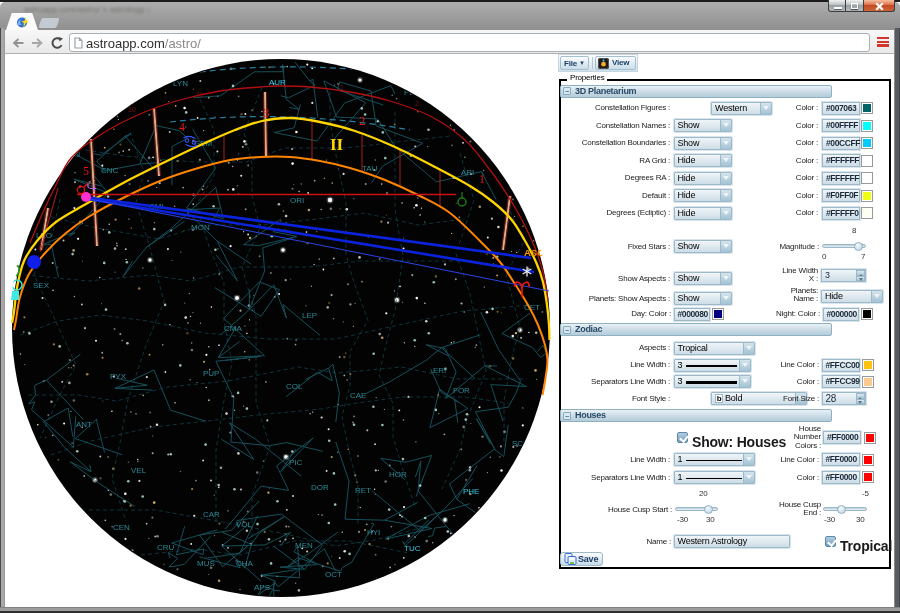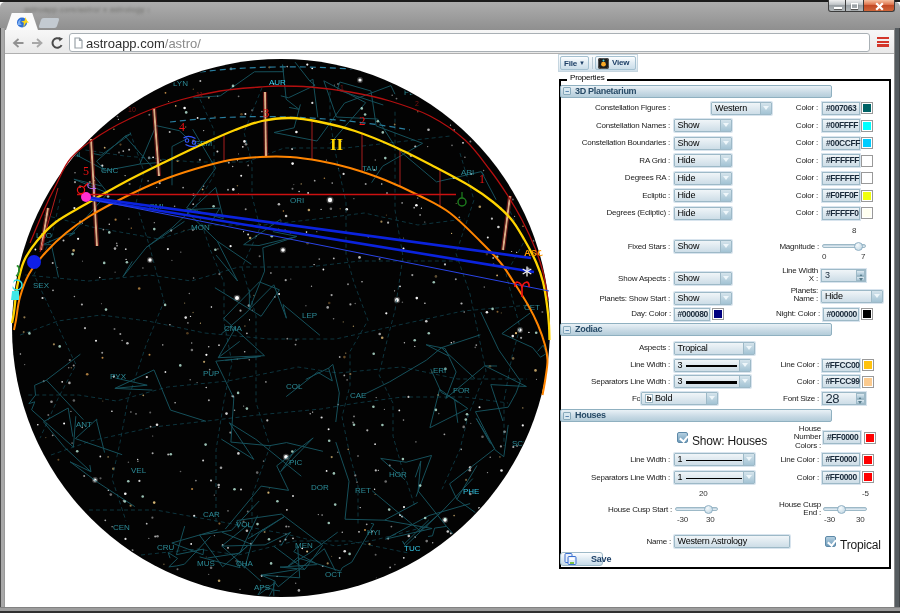--- a/index.html
+++ b/index.html
@@ -41,22 +41,22 @@
 .spin b,.spin i{position:absolute;left:0;width:9px;height:5.5px;background:linear-gradient(#dce9f0,#aac6d6);border:1px solid #9db9c7}
 .spin b{top:0}.spin i{top:5.5px}
 .spin b:after,.spin i:after{content:"";position:absolute;left:1.5px;border:2.5px solid transparent}
 .spin b:after{top:0.5px;border-bottom:3px solid #567a8a}
 .spin i:after{top:1.5px;border-top:3px solid #567a8a}
 .slider{height:4px;background:linear-gradient(#b9cedc,#e8f1f6);border:1px solid #9db9c7;border-radius:2px}
 .thumb{position:absolute;top:-3px;width:9px;height:9px;border-radius:50%;background:radial-gradient(circle at 35% 30%,#f6fafc,#b9d2e0);border:1px solid #8fb0c4}
 .slbl{font-size:8px;color:#333;letter-spacing:-.2px}
 .check{width:11px;height:11px;background:linear-gradient(#b4cfe0,#6f9cbb);border:1px solid #5d89a8;border-radius:2px}
 .check:after{content:"";position:absolute;left:2.5px;top:1px;width:4px;height:6px;border-right:2px solid #fff;border-bottom:2px solid #fff;transform:rotate(40deg)}
-#save{left:560px;top:552px;width:43px;height:14px;background:linear-gradient(#fdfeff,#e2edf4 45%,#c6dae8);border:1px solid #9db9c7;border-radius:3px;font-size:9px;font-weight:bold;color:#1d3f66;line-height:12px;padding-left:30px;letter-spacing:-.2px}
-.cklbl{font-size:12px;font-weight:normal;color:#1a1a1a;letter-spacing:-.2px}
+#save{left:560px;top:552px;width:43px;height:14px;background:linear-gradient(#fdfeff,#e2edf4 45%,#c6dae8);border:1px solid #9db9c7;border-radius:3px;font-size:9px;font-weight:bold;color:#1d3f66;line-height:12px;padding-left:17px;letter-spacing:-.2px}
+.cklbl{font-size:14px;font-weight:bold;color:#1a1a1a;letter-spacing:-.2px}
 </style></head><body>
 <svg width="560" height="553" viewBox="0 0 560 553" style="position:absolute;left:0;top:54px">
     <circle cx="281.0" cy="274.0" r="269.0" fill="#030303"></circle>
     <clipPath id="mc">
       <circle cx="281.0" cy="274.0" r="268.0"></circle>
     </clipPath>
     <g clip-path="url(#mc)">
       <g>
         <circle cx="253.9" cy="241.5" r="0.8" fill="#d9b977" fill-opacity="0.51"></circle>
         <circle cx="168.6" cy="47.5" r="0.6" fill="#d9b977" fill-opacity="0.73"></circle>
@@ -946,21 +946,21 @@
 <div class="abs lbl" style="left:510px;top:156.5px;width:160px">RA Grid :</div>
 <div class="abs combo" style="left:673.5px;top:154.0px;width:58px">Hide<span class="trig"></span></div>
 <div class="abs lbl" style="left:758px;top:156.5px;width:60px">Color :</div>
 <div class="abs tfield" style="left:822px;top:154.0px;width:38px">#FFFFFF</div>
 <div class="abs swatch" style="left:861px;top:154.5px;background:#FFFFFF"></div>
 <div class="abs lbl" style="left:510px;top:174.0px;width:160px">Degrees RA :</div>
 <div class="abs combo" style="left:673.5px;top:171.5px;width:58px">Hide<span class="trig"></span></div>
 <div class="abs lbl" style="left:758px;top:174.0px;width:60px">Color :</div>
 <div class="abs tfield" style="left:822px;top:171.5px;width:38px">#FFFFFF</div>
 <div class="abs swatch" style="left:861px;top:172.0px;background:#FFFFFF"></div>
-<div class="abs lbl" style="left:510px;top:191.5px;width:160px">Ecliptic :</div>
+<div class="abs lbl" style="left:510px;top:191.5px;width:160px">Default :</div>
 <div class="abs combo" style="left:673.5px;top:189.0px;width:58px">Hide<span class="trig"></span></div>
 <div class="abs lbl" style="left:758px;top:191.5px;width:60px">Color :</div>
 <div class="abs tfield" style="left:822px;top:189.0px;width:38px">#F0FF0F</div>
 <div class="abs swatch" style="left:861px;top:189.5px;background:#F0FF0F"></div>
 <div class="abs lbl" style="left:510px;top:209.0px;width:160px">Degrees (Ecliptic) :</div>
 <div class="abs combo" style="left:673.5px;top:206.5px;width:58px">Hide<span class="trig"></span></div>
 <div class="abs lbl" style="left:758px;top:209.0px;width:60px">Color :</div>
 <div class="abs tfield" style="left:822px;top:206.5px;width:38px">#FFFFF0</div>
 <div class="abs swatch" style="left:861px;top:207.0px;background:#FFFFF0"></div>
 <div class="abs lbl" style="left:510px;top:242.5px;width:160px">Fixed Stars :</div>
@@ -972,21 +972,21 @@
   </div>
 <div class="abs slbl" style="left:822px;top:251.5px">0</div>
 <div class="abs slbl" style="left:861px;top:251.5px">7</div>
 <div class="abs lbl" style="left:510px;top:274.5px;width:160px">Show Aspects :</div>
 <div class="abs combo" style="left:673.5px;top:271.5px;width:58px">Show<span class="trig"></span></div>
 <div class="abs lbl" style="left:740px;top:266.5px;width:78px">Line Width<br>X :</div>
 <div class="abs tfield" style="left:821px;top:269px;width:45px;font-weight:normal;font-size:9px">3<span class="spin">
       <b></b>
       <i></i>
     </span></div>
-<div class="abs lbl" style="left:510px;top:294.5px;width:160px">Planets: Show Start :</div>
+<div class="abs lbl" style="left:510px;top:294.5px;width:160px">Planets: Show Aspects :</div>
 <div class="abs combo" style="left:673.5px;top:291.5px;width:58px">Show<span class="trig"></span></div>
 <div class="abs lbl" style="left:740px;top:286.5px;width:78px">Planets:<br>Name :</div>
 <div class="abs combo" style="left:821px;top:289.5px;width:62px">Hide<span class="trig"></span></div>
 <div class="abs lbl" style="left:511px;top:310px;width:160px">Day: Color :</div>
 <div class="abs tfield" style="left:673.5px;top:307.5px;width:36px">#000080</div>
 <div class="abs swatch" style="left:711.5px;top:308px;background:#000080"></div>
 <div class="abs lbl" style="left:740px;top:310px;width:80px">Night: Color :</div>
 <div class="abs tfield" style="left:822.5px;top:307.5px;width:36px">#000000</div>
 <div class="abs swatch" style="left:860.5px;top:308px;background:#000000"></div>
 <div class="abs hdr" style="top:323px"><span class="hico">–</span>Zodiac</div>
@@ -996,23 +996,23 @@
 <div class="abs combo" style="left:673.5px;top:358.5px;width:77px">3<span style="position:absolute;left:11px;top:5px;width:51px;height:2.5px;background:#000"></span><span class="trig"></span></div>
 <div class="abs lbl" style="left:749px;top:361px;width:70px">Line Color :</div>
 <div class="abs tfield" style="left:821.5px;top:358.5px;width:38px">#FFCC00</div>
 <div class="abs swatch" style="left:861.5px;top:359px;background:#FFC20E"></div>
 <div class="abs lbl" style="left:510px;top:377.5px;width:160px">Separators Line Width :</div>
 <div class="abs combo" style="left:673.5px;top:375px;width:77px">3<span style="position:absolute;left:11px;top:5px;width:51px;height:2.5px;background:#000"></span><span class="trig"></span></div>
 <div class="abs lbl" style="left:759px;top:377.5px;width:60px">Color :</div>
 <div class="abs tfield" style="left:821.5px;top:375px;width:38px">#FFCC99</div>
 <div class="abs swatch" style="left:861.5px;top:375.5px;background:#FBCA8E"></div>
 <div class="abs lbl" style="left:510px;top:394.5px;width:160px">Font Style :</div>
-<div class="abs combo" style="left:641px;top:392px;width:77px"><span style="display:inline-block;width:8px;height:9px;border:1px solid #9db9c7;background:#fff;font-size:8px;line-height:8px;text-align:center;font-weight:bold;margin-right:2px;vertical-align:0.5px">b</span>Bold<span class="trig"></span></div>
+<div class="abs combo" style="left:711px;top:392px;width:96px"><span style="display:inline-block;width:8px;height:9px;border:1px solid #9db9c7;background:#fff;font-size:8px;line-height:8px;text-align:center;font-weight:bold;margin-right:2px;vertical-align:0.5px">b</span>Bold<span class="trig"></span></div>
 <div class="abs lbl" style="left:749px;top:394.5px;width:70px">Font Size :</div>
-<div class="abs tfield" style="left:821.5px;top:392px;width:44px;font-weight:normal;font-size:13px">28<span class="spin">
+<div class="abs tfield" style="left:821.5px;top:392px;width:44px;font-weight:normal;font-size:10px">28<span class="spin">
       <b></b>
       <i></i>
     </span></div>
 <div class="abs hdr" style="top:409px"><span class="hico">–</span>Houses</div>
 <div class="abs check" style="left:677px;top:431.5px"></div>
 <div class="abs cklbl" style="left:692px;top:434px">Show: Houses</div>
 <div class="abs lbl" style="left:743px;top:424.5px;width:78px">House<br>Number<br>Colors :</div>
 <div class="abs tfield" style="left:823px;top:431px;width:38px">#FF0000</div>
 <div class="abs swatch" style="left:863.5px;top:431.5px;background:#FF0000"></div>
 <div class="abs lbl" style="left:510px;top:456px;width:160px">Line Width :</div>

